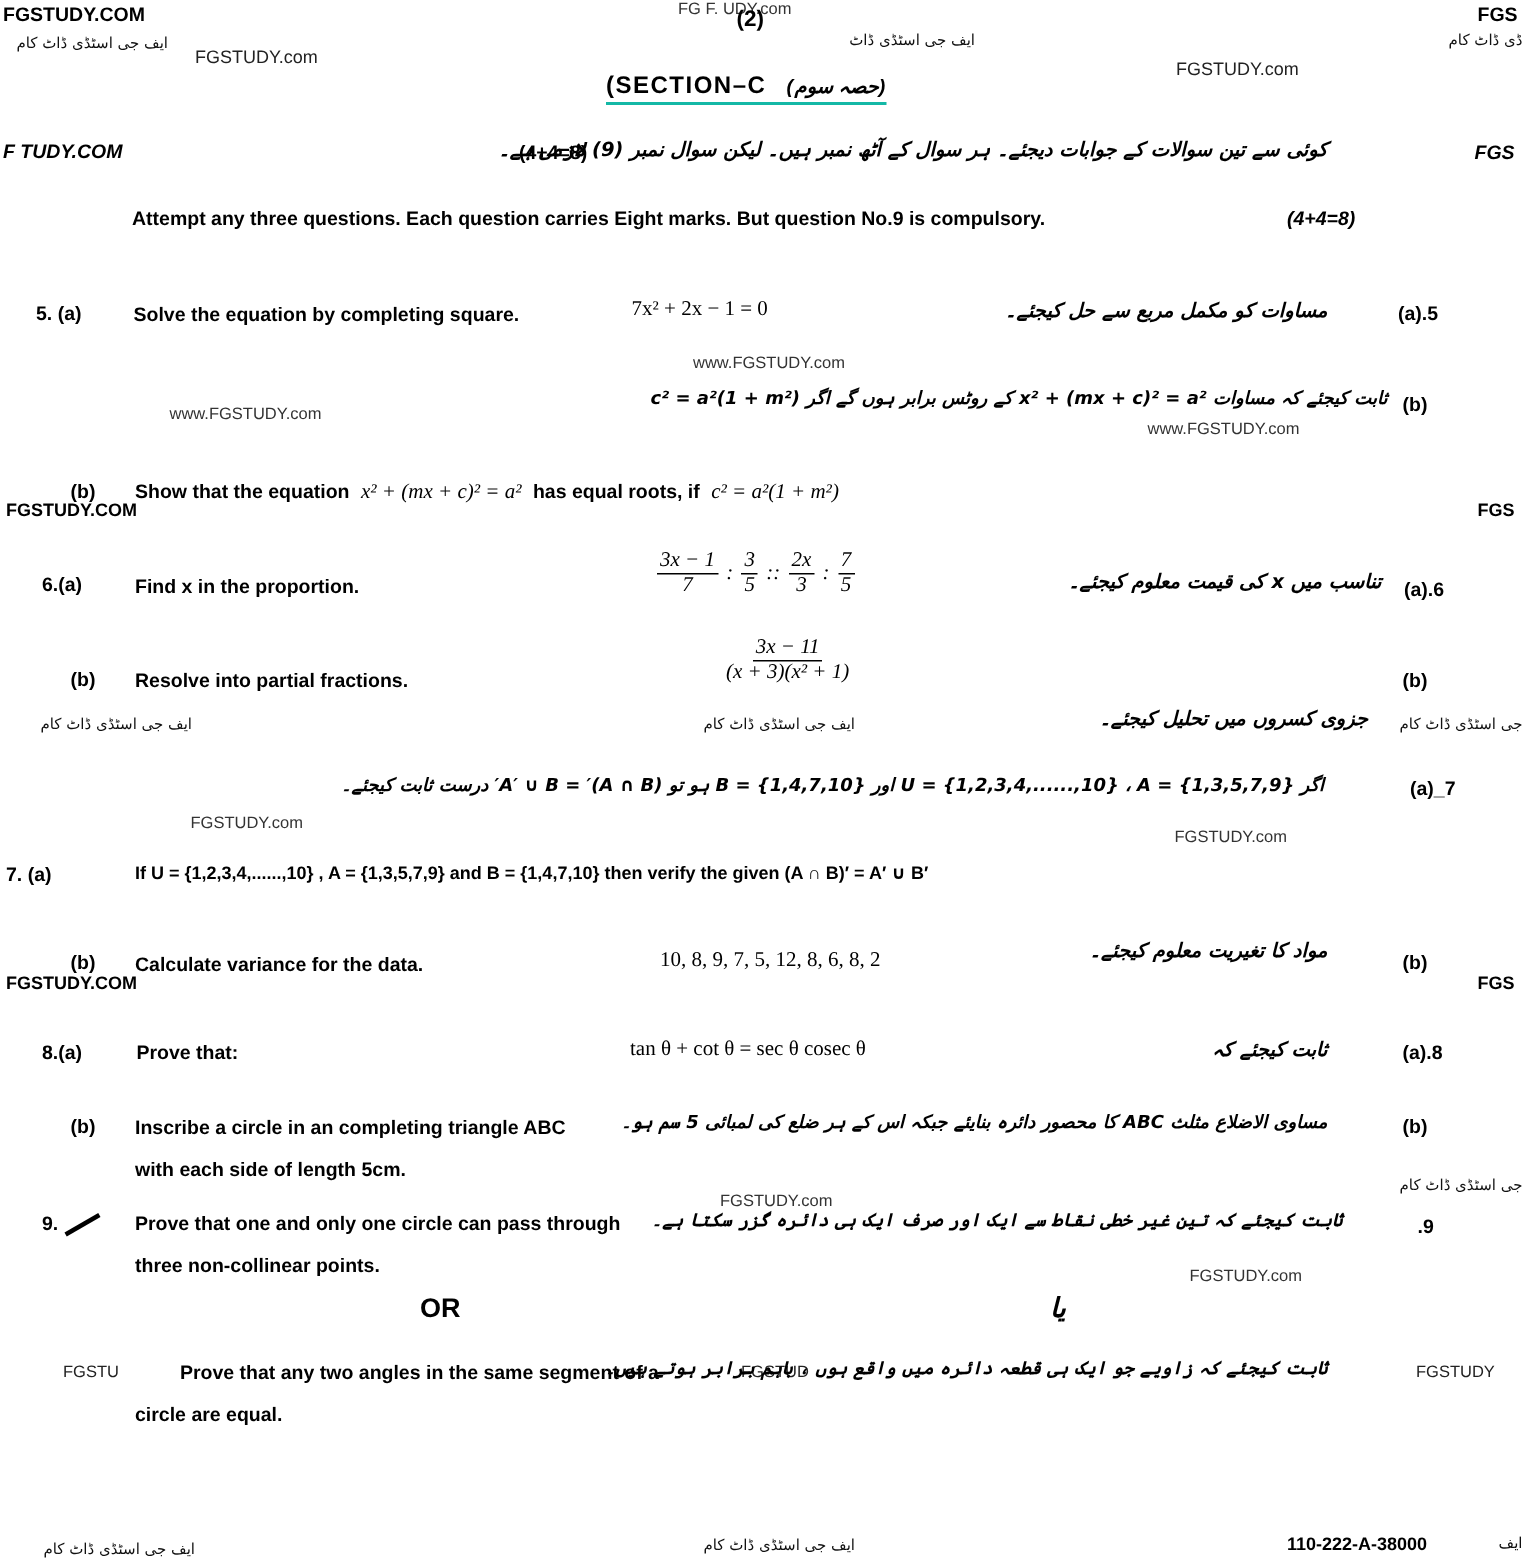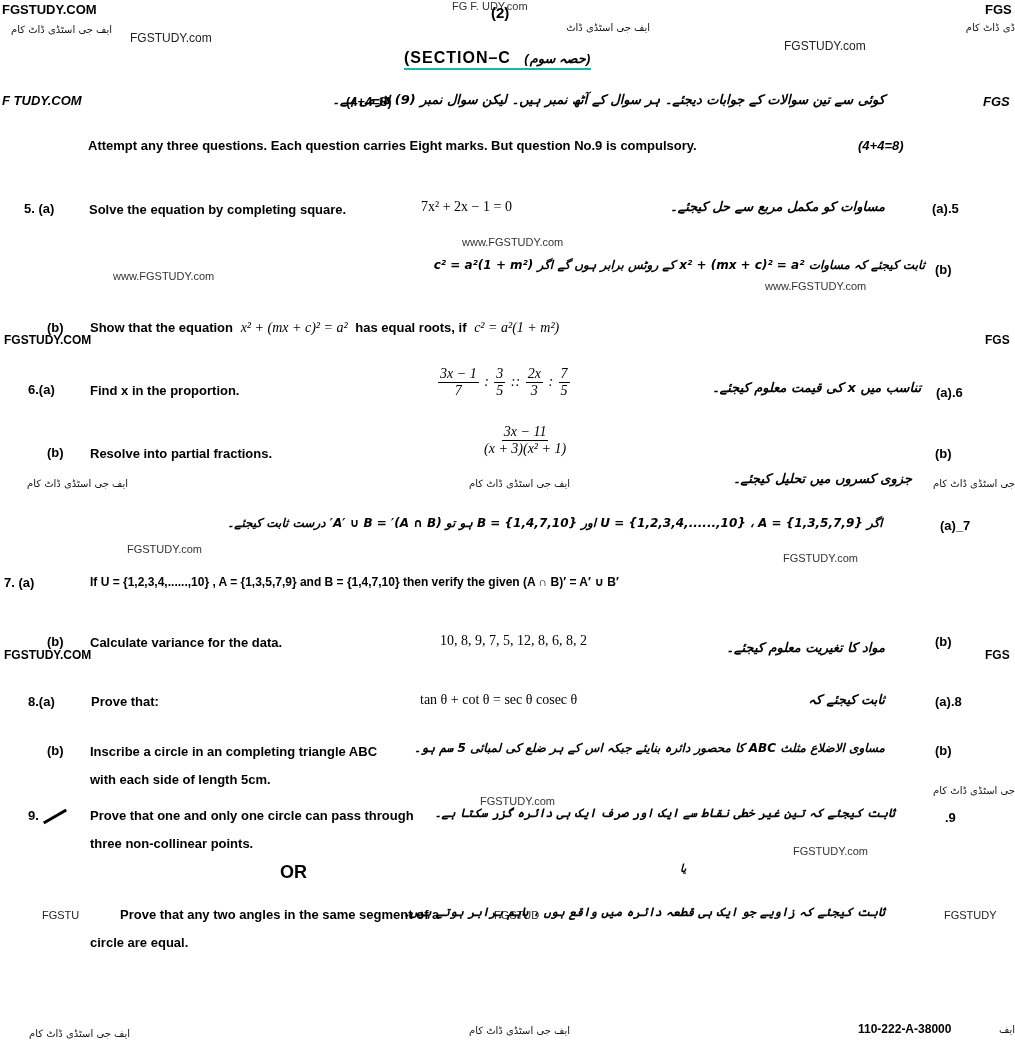--- a/index.html
+++ b/index.html
@@ -110,21 +110,21 @@
 <div class="abs label" style="left:940px;top:518px;">(a)_7</div>
 <div class="abs wm-small" style="left:127px;top:543px;">FGSTUDY.com</div>
 <div class="abs wm-small" style="left:783px;top:552px;">FGSTUDY.com</div>
 
 <div class="abs label" style="left:4px;top:575px;">7. (a)</div>
 <div class="abs q" style="left:90px;top:575px;font-size:12px;">If U = {1,2,3,4,......,10} , A = {1,3,5,7,9} and B = {1,4,7,10} then verify the given (A ∩ B)′ = A′ ∪ B′</div>
 
 <div class="abs label" style="left:47px;top:634px;">(b)</div>
 <div class="abs q" style="left:90px;top:635px;">Calculate variance for the data.</div>
 <div class="abs math" style="left:440px;top:633px;">10, 8, 9, 7, 5, 12, 8, 6, 8, 2</div>
-<div class="abs urdu" style="left:700px;top:640px;width:185px;text-align:right;">مواد کا تغیریت معلوم کیجئے۔</div>
+<div class="abs urdu" style="left:700px;top:626px;width:185px;text-align:right;">مواد کا تغیریت معلوم کیجئے۔</div>
 <div class="abs label" style="left:935px;top:634px;">(b)</div>
 <div class="abs wm-bold" style="left:4px;top:648px;font-size:12px;">FGSTUDY.COM</div>
 <div class="abs wm-bold" style="left:985px;top:648px;font-size:12px;">FGS</div>
 
 <div class="abs label" style="left:28px;top:694px;">8.(a)</div>
 <div class="abs q" style="left:91px;top:694px;">Prove that:</div>
 <div class="abs math" style="left:420px;top:692px;">tan θ + cot θ = sec θ cosec θ</div>
 <div class="abs urdu" style="left:780px;top:692px;width:105px;text-align:right;">ثابت کیجئے کہ</div>
 <div class="abs label" style="left:935px;top:694px;">(a).8</div>
 
@@ -140,21 +140,21 @@
   <span>9.</span>
   <span class="tick"></span>
 </div>
 <div class="abs q" style="left:90px;top:808px;">Prove that one and only one circle can pass through</div>
 <div class="abs q" style="left:90px;top:836px;">three non-collinear points.</div>
 <div class="abs urdu" style="left:495px;top:806px;width:400px;text-align:right;font-size:12px;">ثابت کیجئے کہ تین غیر خطی نقاط سے ایک اور صرف ایک ہی دائرہ گزر سکتا ہے۔</div>
 <div class="abs label" style="left:945px;top:810px;">.9</div>
 <div class="abs wm-small" style="left:793px;top:845px;">FGSTUDY.com</div>
 
 <div class="abs or" style="left:280px;top:862px;">OR</div>
-<div class="abs urdu" style="left:680px;top:862px;font-size:11px;">یا</div>
+<div class="abs urdu" style="left:700px;top:862px;font-size:18px;">یا</div>
 
 <div class="abs wm-thin" style="left:42px;top:909px;font-size:11px;">FGSTU</div>
 <div class="abs q" style="left:90px;top:907px;padding-left:30px;">Prove that any two angles in the same segment of a</div>
 <div class="abs wm-thin" style="left:494px;top:909px;font-size:11px;">FGSTUD</div>
 <div class="abs urdu" style="left:545px;top:905px;width:340px;text-align:right;font-size:12px;">ثابت کیجئے کہ زاویے جو ایک ہی قطعہ دائرہ میں واقع ہوں ، باہم برابر ہوتے ہیں۔</div>
 <div class="abs wm-thin" style="left:944px;top:909px;font-size:11px;">FGSTUDY</div>
 <div class="abs q" style="left:90px;top:935px;">circle are equal.</div>
 
 <div class="abs urdu-wm" style="left:0;top:1028px;width:130px;text-align:right;">ایف جی اسٹڈی ڈاٹ کام</div>
 <div class="abs urdu-wm" style="left:400px;top:1025px;width:170px;text-align:right;">ایف جی اسٹڈی ڈاٹ کام</div>

